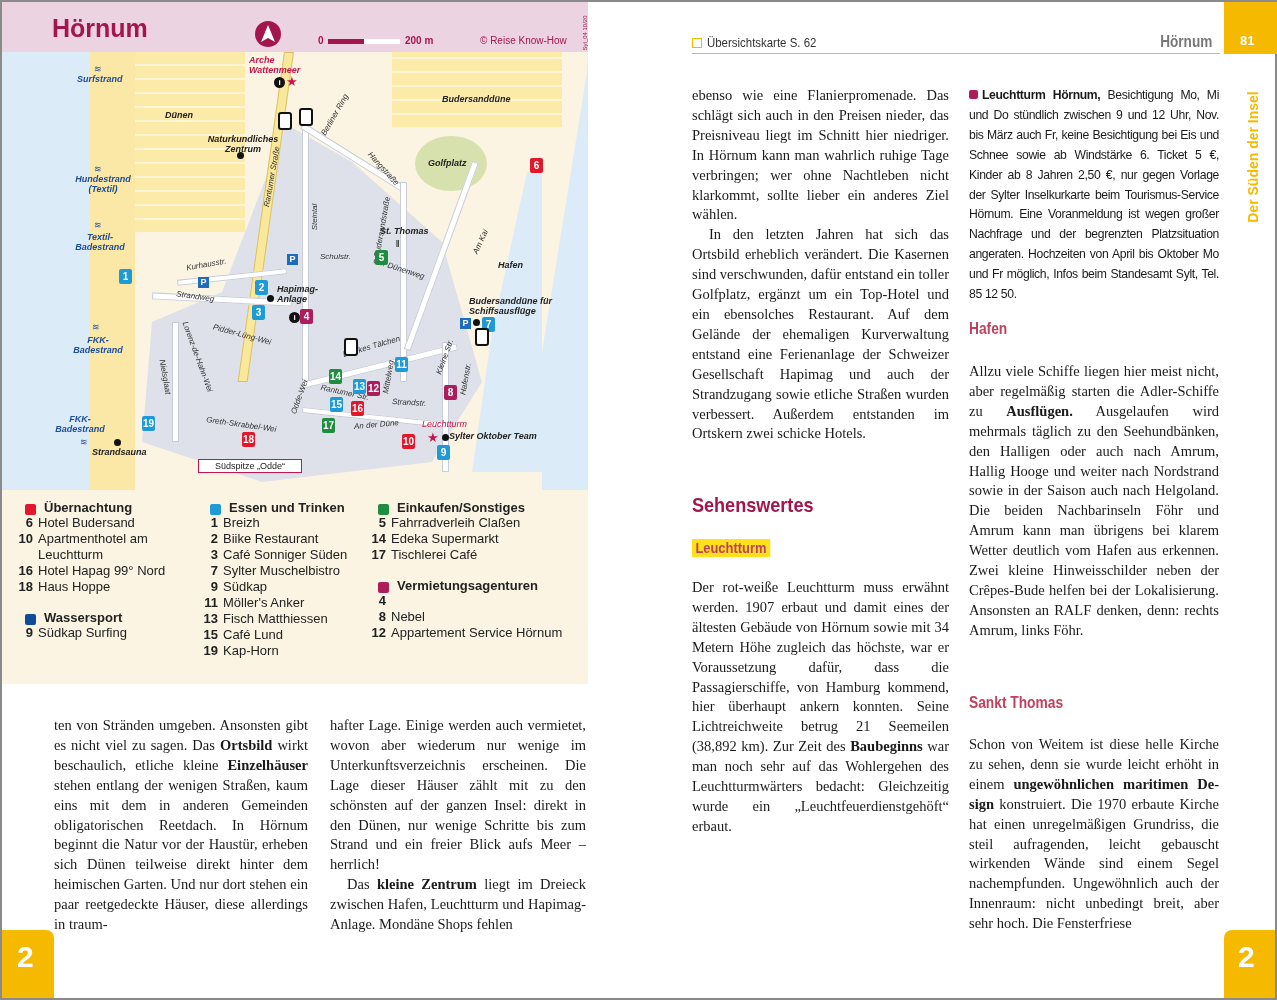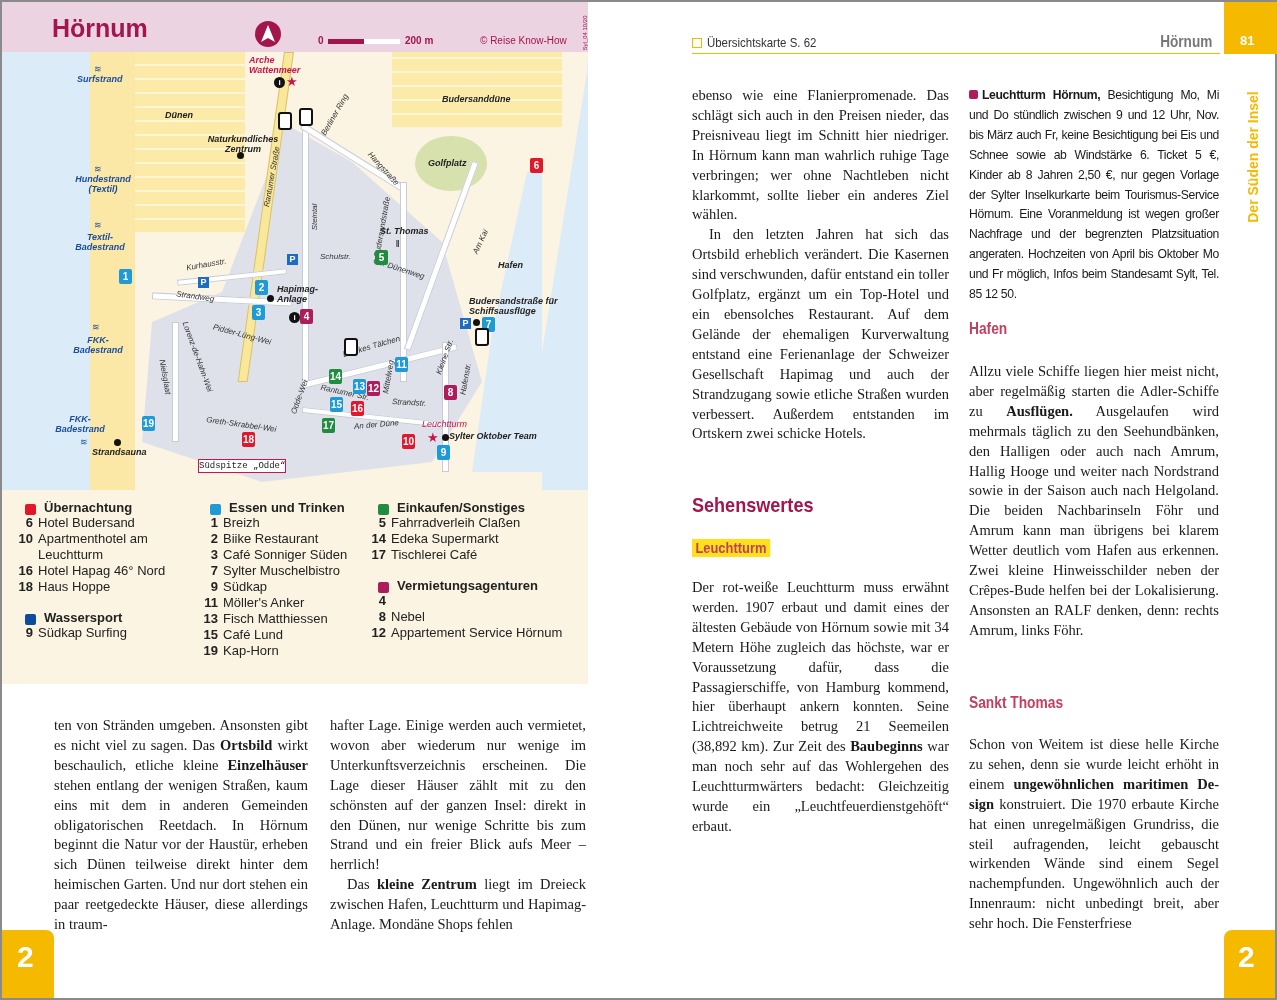--- a/index.html
+++ b/index.html
@@ -47,21 +47,21 @@
   .marker { position: absolute; width: 13px; height: 15px; font-family: "Liberation Sans", sans-serif; font-size: 10px; font-weight: bold; color: #fff; text-align: center; line-height: 15px; border-radius: 2px; }
   .marker.red { background: #e2172b; }
   .marker.cyan { background: #1e9ad6; }
   .marker.green { background: #1f8c3f; }
   .marker.magenta { background: #ad1d5b; }
   .parking { position: absolute; width: 11px; height: 11px; background: #1e6cc0; color: #fff; font-family: "Liberation Sans", sans-serif; font-size: 9px; font-weight: bold; text-align: center; line-height: 11px; }
   .dot { position: absolute; width: 7px; height: 7px; border-radius: 50%; background: #111; }
   .star { position: absolute; color: #c6164b; font-size: 13px; line-height: 13px; }
   .bus { position: absolute; width: 14px; height: 18px; border: 2px solid #111; border-radius: 3px; background: #fff; }
   .info-ic { position: absolute; width: 11px; height: 11px; border-radius: 50%; background: #111; color: #fff; font-size: 8px; text-align: center; line-height: 11px; font-family: "Liberation Sans", sans-serif; font-weight: bold; }
-  .callout { position: absolute; left: 196px; top: 407px; padding: 1px 0; background: #fff; border: 1px solid #c6164b; font-family: Liberation Mono, monospace; font-size: 9px; color: #222; }
+  .callout { position: absolute; left: 196px; top: 407px; padding: 1px 16px; background: #fff; border: 1px solid #c6164b; font-family: Liberation Sans, sans-serif; font-size: 9px; color: #222; }
 
   
   .legend { position: absolute; left: 0; top: 488px; width: 586px; height: 194px; background: #fbf4e2; font-family: "Liberation Sans", sans-serif; font-size: 13px; color: #222; }
   .lcol { position: absolute; top: 9px; }
   .lgroup { margin-bottom: 14px; }
   .lhead { display: flex; align-items: flex-end; font-weight: bold; height: 16px; }
   .lsq { width: 11px; height: 11px; border-radius: 2px; margin-right: 8px; margin-left: 0; }
   .litem { display: flex; line-height: 16px; }
   .lnum { width: 34px; text-align: right; padding-right: 5px; font-weight: bold; flex-shrink: 0; }
   .ltext { flex: 1; }
@@ -157,21 +157,21 @@
         <div class="mlabel blue" style="left:66px;top:180px;width:64px;white-space:normal;text-align:center;">Textil-Badestrand</div>
         <div class="mlabel blue" style="left:66px;top:283px;width:60px;white-space:normal;text-align:center;">FKK-Badestrand</div>
         <div class="mlabel blue" style="left:46px;top:362px;width:64px;white-space:normal;text-align:center;">FKK-Badestrand</div>
         <div class="mlabel" style="left:90px;top:395px;">Strandsauna</div>
         <div class="mlabel red" style="left:247px;top:3px;width:70px;white-space:normal;">Arche Wattenmeer</div>
         <div class="mlabel" style="left:440px;top:42px;">Budersanddüne</div>
         <div class="mlabel" style="left:426px;top:106px;">Golfplatz</div>
         <div class="mlabel" style="left:378px;top:174px;">St. Thomas</div>
         <div class="mlabel" style="left:496px;top:208px;">Hafen</div>
         <div class="mlabel" style="left:275px;top:232px;width:50px;white-space:normal;">Hapimag-Anlage</div>
-        <div class="mlabel" style="left:467px;top:244px;width:105px;white-space:normal;">Budersandstraße für Schiffsausflüge</div>
+        <div class="mlabel" style="left:467px;top:244px;width:105px;white-space:normal;">Budersanddüne für Schiffsausflüge</div>
         <div class="mlabel red" style="left:420px;top:367px;font-weight:normal;">Leuchtturm</div>
         <div class="mlabel" style="left:447px;top:379px;">Sylter Oktober Team</div>
         <div class="callout">Südspitze „Odde“</div>
 
         <div class="mlabel street" style="left:265px;top:150px;transform:rotate(-80deg);transform-origin:left;">Rantumer Straße</div>
         <div class="mlabel street" style="left:310px;top:58px;transform:rotate(-60deg);">Berliner Ring</div>
         <div class="mlabel street" style="left:360px;top:112px;transform:rotate(48deg);">Hangstraße</div>
         <div class="mlabel street" style="left:300px;top:160px;transform:rotate(-90deg);">Steintal</div>
         <div class="mlabel street" style="left:350px;top:170px;transform:rotate(-80deg);">Budersandstraße</div>
         <div class="mlabel street" style="left:318px;top:200px;">Schulstr.</div>
@@ -246,21 +246,21 @@
             <div class="litem">
                 <span class="lnum">6</span>
                 <span class="ltext">Hotel Budersand</span>
               </div>
             <div class="litem">
                 <span class="lnum">10</span>
                 <span class="ltext">Apartmenthotel am Leuchtturm</span>
               </div>
             <div class="litem">
                 <span class="lnum">16</span>
-                <span class="ltext">Hotel Hapag 46° Nord</span>
+                <span class="ltext">Hotel Hapag 99° Nord</span>
               </div>
             <div class="litem">
                 <span class="lnum">18</span>
                 <span class="ltext">Haus Hoppe</span>
               </div>
           </div>
           <div class="lgroup">
             <div class="lhead">
                 <span class="lsq" style="margin-left:21px;background:#0e4c9a;"></span>
                 <span>Wassersport</span>

